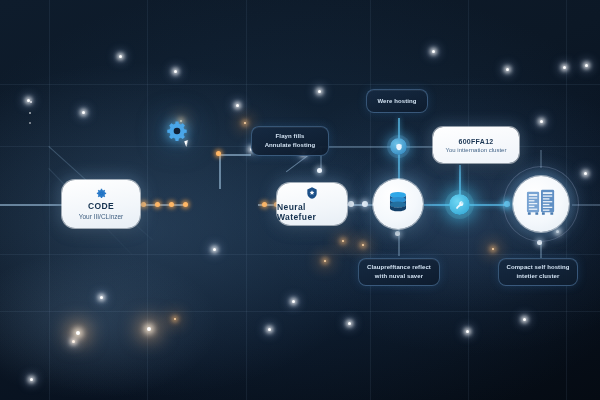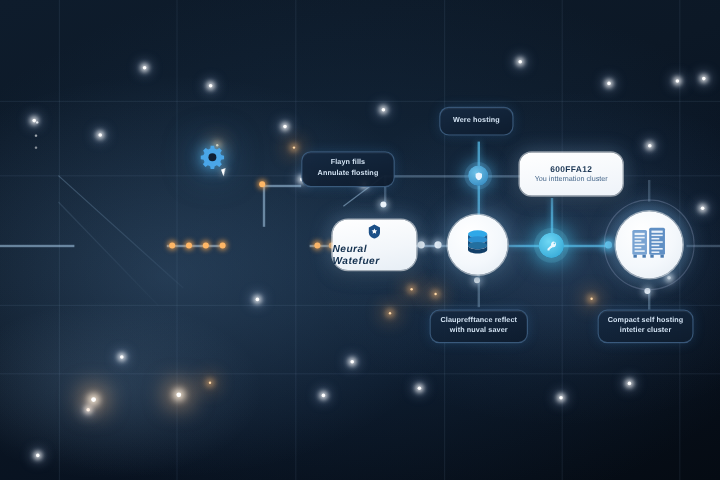--- a/index.html
+++ b/index.html
@@ -180,23 +180,33 @@
   <div class="wire v cy" style="left:459px;top:165px;height:30px;"></div>
 
   <div class="wire v" style="left:398px;top:228px;height:28px;opacity:.6;"></div>
   <div class="dot-w" style="left:395px;top:231px;width:5px;height:5px;"></div>
 
   <div class="wire v" style="left:540px;top:240px;height:18px;opacity:.6;"></div>
   <div class="dot-w" style="left:537px;top:240px;width:5px;height:5px;"></div>
 
   <div class="wire v" style="left:540px;top:150px;height:18px;opacity:.45;"></div>
 
-
-
-  <div class="card" style="left:277px;top:183px;width:70px;height:42px;font-style:italic;">
+  <div class="card" style="left:62px;top:180px;width:78px;height:48px;">
+    <span class="ic">
+      <svg width="11" height="11" viewBox="0 0 24 24" fill="#1d72c4">
+        <path d="M12 8a4 4 0 100 8 4 4 0 000-8zm0 2.2a1.8 1.8 0 110 3.6 1.8 1.8 0 010-3.6z"></path>
+        <path d="M10.6 1.8h2.8l.5 2.5 2.1.9 2.1-1.4 2 2-1.4 2.1.9 2.1 2.5.5v2.8l-2.5.5-.9 2.1 1.4 2.1-2 2-2.1-1.4-2.1.9-.5 2.5h-2.8l-.5-2.5-2.1-.9-2.1 1.4-2-2 1.4-2.1-.9-2.1-2.5-.5v-2.8l2.5-.5.9-2.1L3.9 5.8l2-2 2.1 1.4 2.1-.9.5-2.5z" opacity=".95"></path>
+      </svg>
+    </span>
+    <div class="t">CODE</div>
+    <div class="s">Your III/CLinzer</div>
+  </div>
+
+
+  <div class="card" style="left:277px;top:183px;width:70px;height:42px;">
     <span class="ic">
       <svg width="14" height="14" viewBox="0 0 24 24">
         <path d="M12 2l8 4v7c0 5-4 8.3-8 9-4-.7-8-4-8-9V6l8-4z" fill="#1b4f87"></path>
         <path d="M12 7.4l1.2 2.5 2.8.4-2 2 .5 2.8-2.5-1.3-2.5 1.3.5-2.8-2-2 2.8-.4L12 7.4z" fill="#fff"></path>
       </svg>
     </span>
     <div class="t">Neural Watefuer</div>
   </div>
 
   <div class="ring" style="left:366px;top:172px;width:64px;height:64px;

